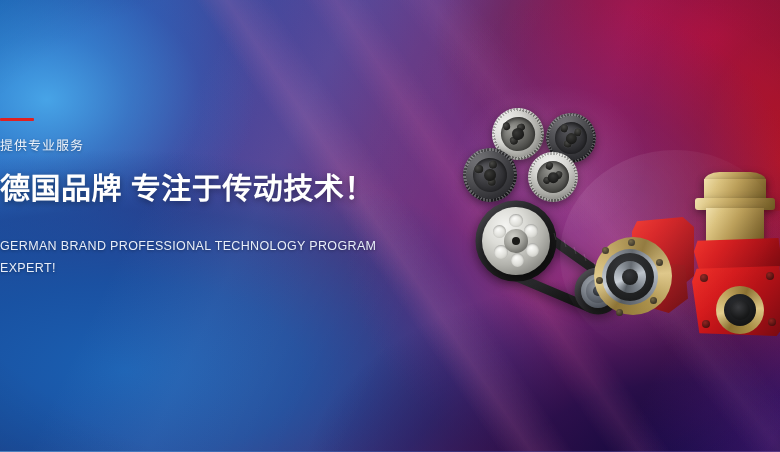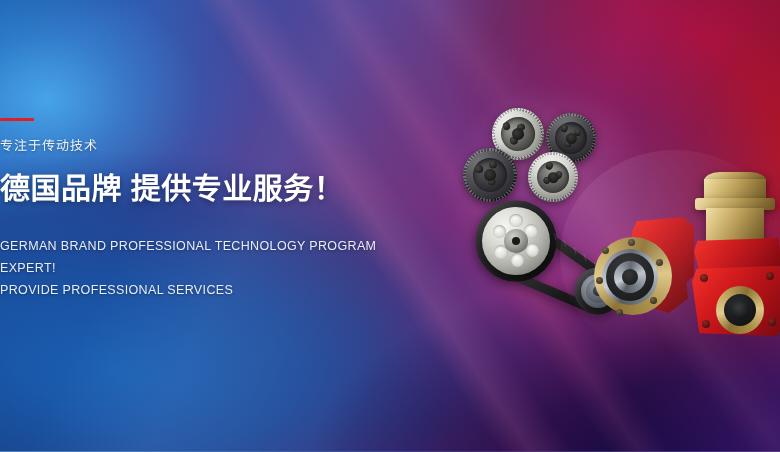--- a/index.html
+++ b/index.html
@@ -500,22 +500,21 @@
       <div class="gb-bolt" style="left:78px; top:150px; width:8px; height:8px; background:radial-gradient(circle at 38% 32%,#8e2420 0%,#4e100e 70%,#2a0807 100%);"></div>
       <div class="gb-bolt" style="left:12px; top:152px; width:8px; height:8px; background:radial-gradient(circle at 38% 32%,#8e2420 0%,#4e100e 70%,#2a0807 100%);"></div>
     </div>
 
     <div class="prod-glow" style="left:560px; top:150px; width:230px; height:210px;
          background: radial-gradient(ellipse at 30% 25%, rgba(255,255,255,0.10) 0%, rgba(255,255,255,0) 68%);"></div>
   </div>
 
   <div class="copy">
     <div class="accent-rule"></div>
-    <p class="eyebrow">专注于传动技术</p>
-    <h1 class="headline">德国品牌 提供专业服务！</h1>
+    <p class="eyebrow">提供专业服务</p>
+    <h1 class="headline">德国品牌 专注于传动技术！</h1>
     <p class="sub-en">
       <span>GERMAN BRAND PROFESSIONAL TECHNOLOGY PROGRAM EXPERT!</span>
-      <span>PROVIDE PROFESSIONAL SERVICES</span>
     </p>
   </div>
 
   <div class="bg-layer bg-bottomline"></div>
 </div>
 
 </body></html>

